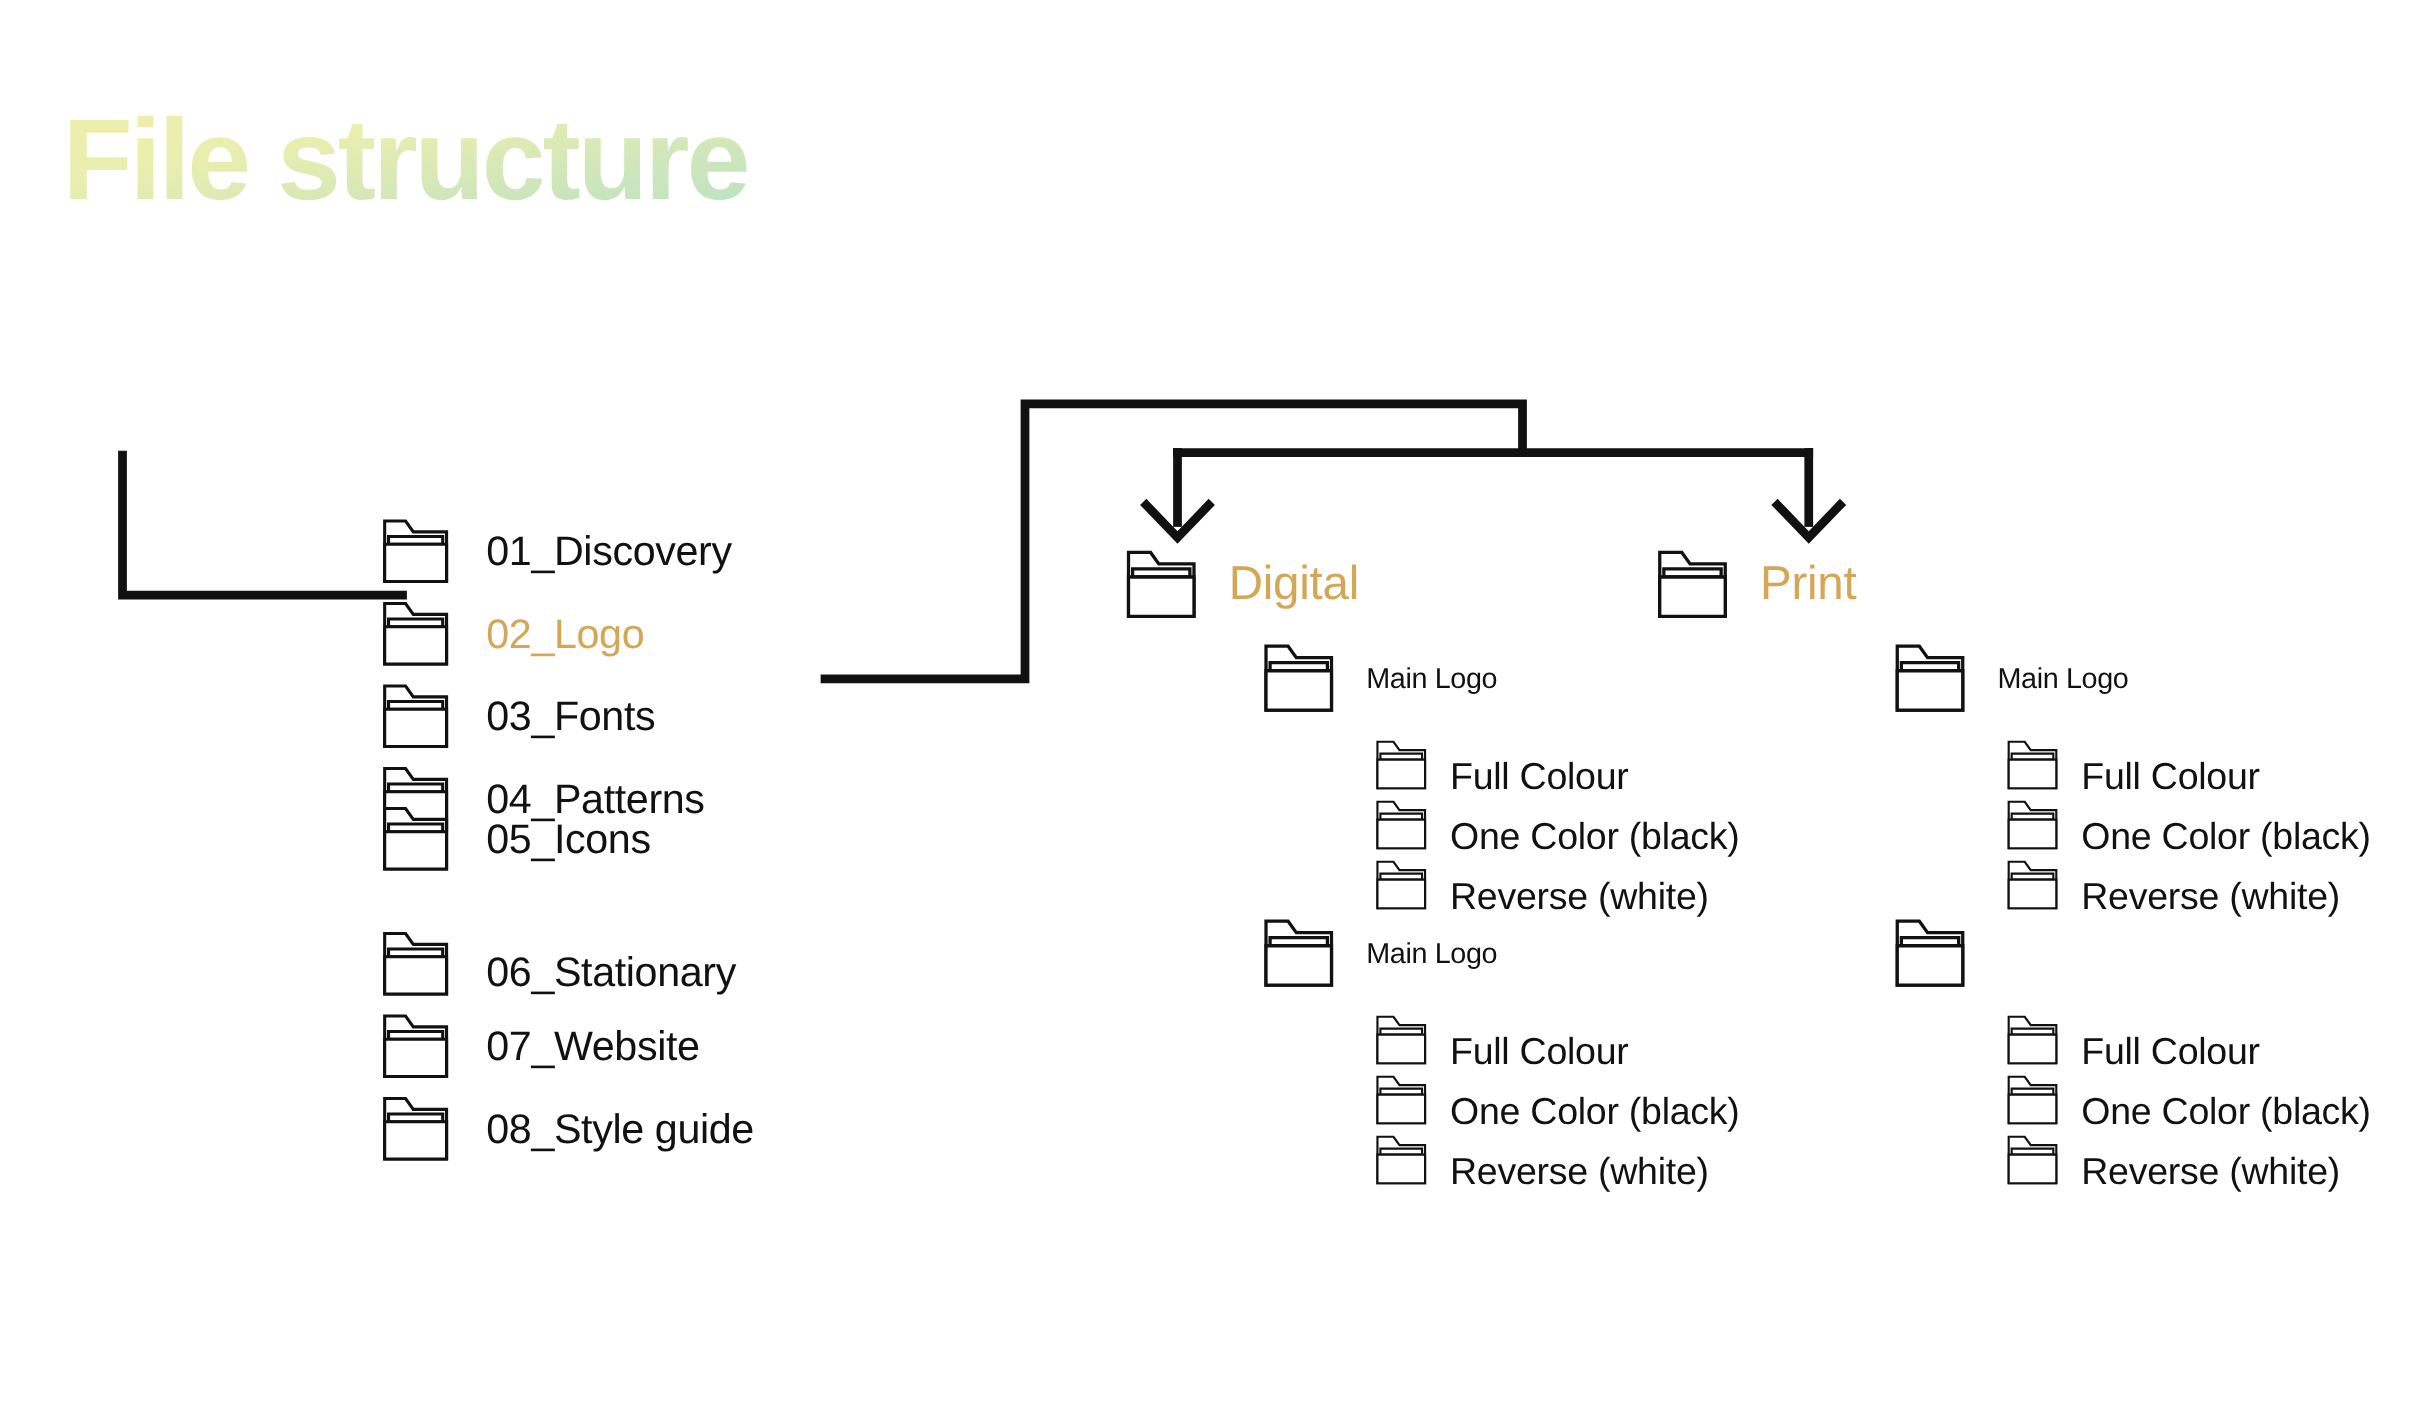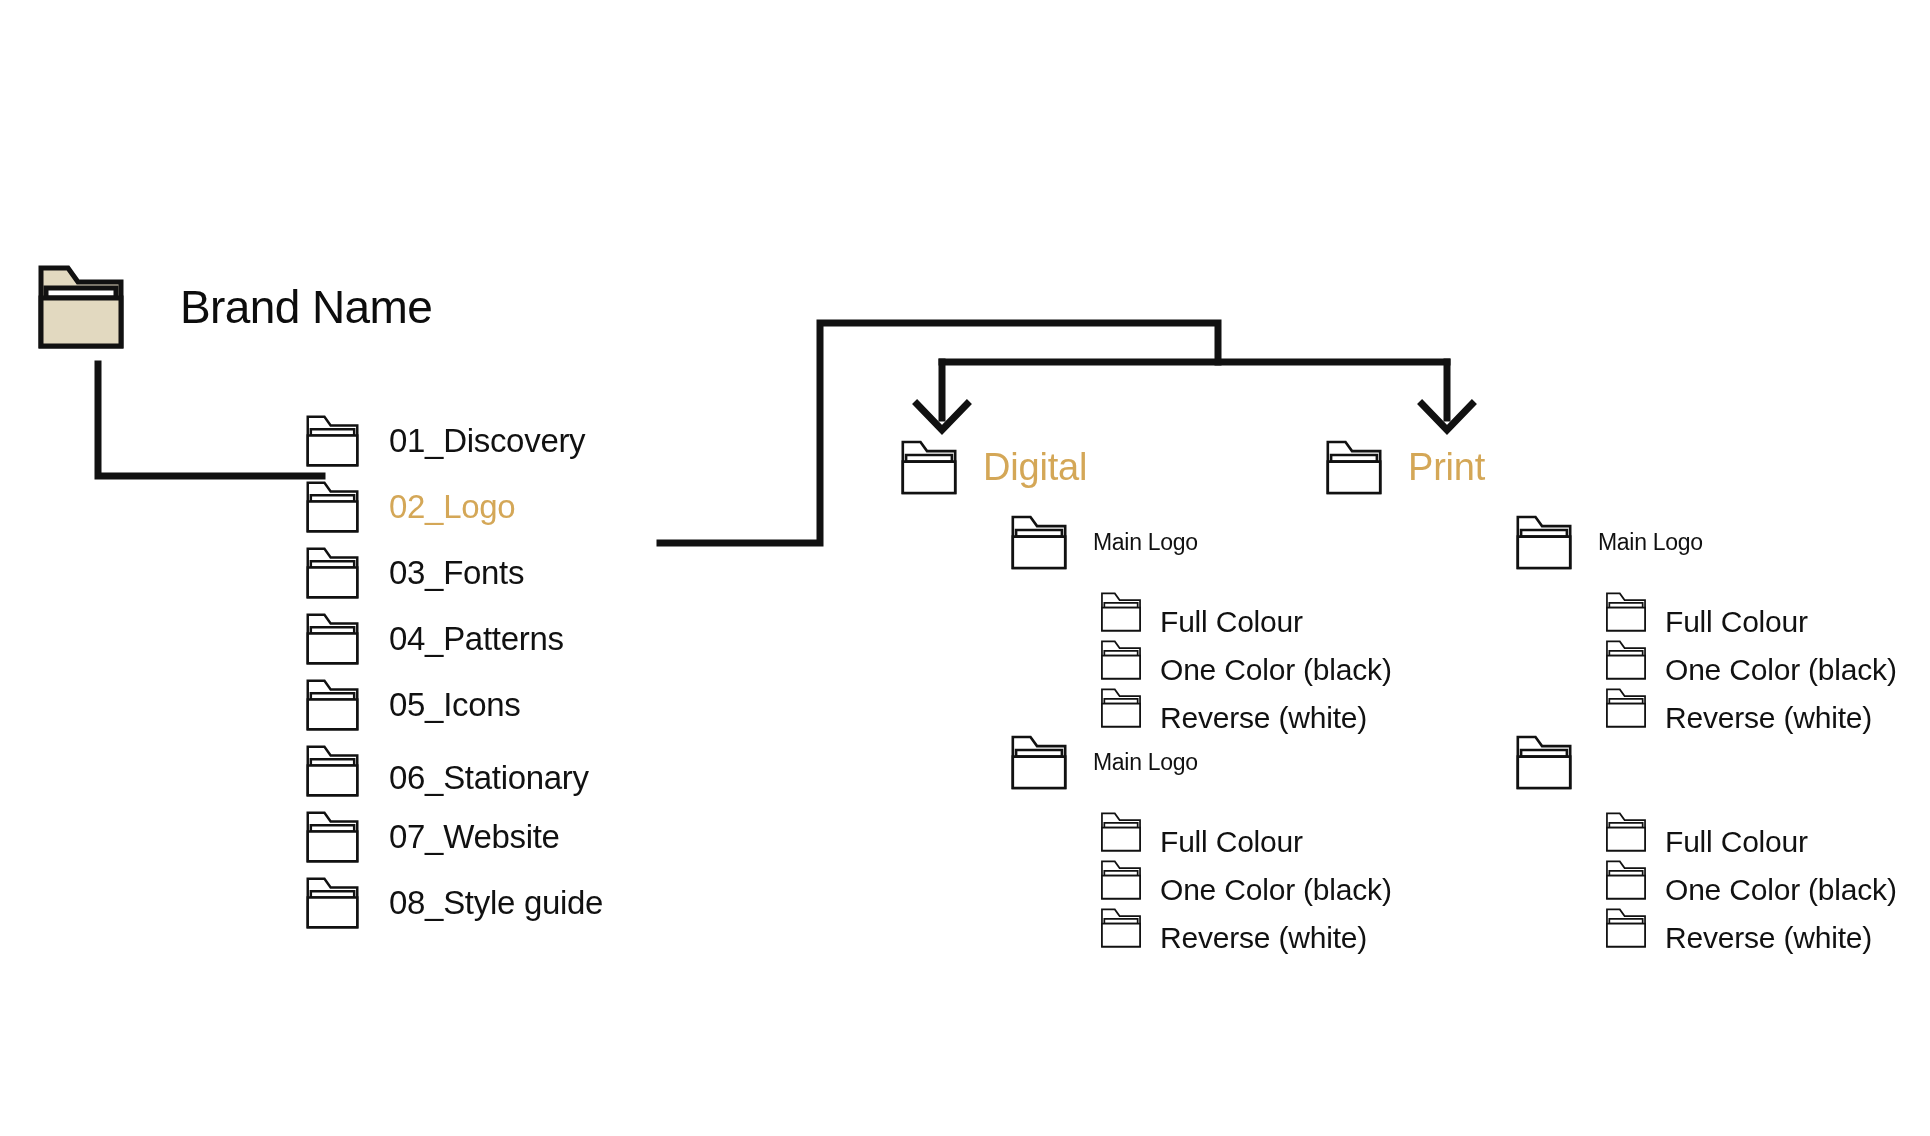--- a/index.html
+++ b/index.html
@@ -104,47 +104,40 @@
     margin-top: 20px;
   }
 
   .accent { color: #d4a757 !important; }
 </style>
 </head>
 <body>
 
 <div id="canvas">
 
+  <div id="page-title">File structure</div>
 
   <svg id="connectors" viewBox="0 0 1930 1136" width="1930" height="1136" xmlns="http://www.w3.org/2000/svg">
     <g fill="none" stroke="#111111" stroke-width="7" stroke-linecap="square" stroke-linejoin="miter">
 
       <path d="M 98 364 L 98 476 L 322 476"></path>
 
       <path d="M 660 543 L 820 543 L 820 323 L 1218 323 L 1218 362"></path>
 
       <path d="M 942 362 L 1447 362"></path>
 
       <path d="M 942 362 L 942 418"></path>
 
       <path d="M 1447 362 L 1447 418"></path>
     </g>
 
     <path d="M 917 404 L 942 430 L 967 404" fill="none" stroke="#111111" stroke-width="7" stroke-linecap="square"></path>
     <path d="M 1422 404 L 1447 430 L 1472 404" fill="none" stroke="#111111" stroke-width="7" stroke-linecap="square"></path>
   </svg>
 
-  <div class="node" id="root-node">
-    <svg class="ficon" width="86" height="84" viewBox="0 0 86 84" xmlns="http://www.w3.org/2000/svg">
-      <path d="M3 3 H30 L40 17 H83 V81 H3 Z" fill="#e2d9c0" stroke="#111" stroke-width="5" stroke-linejoin="miter"></path>
-      <path d="M8 23 H78 V33 H8 Z" fill="#ffffff" stroke="#111" stroke-width="5"></path>
-      <path d="M3 33 H83 V81 H3 Z" fill="#e2d9c0" stroke="#111" stroke-width="5"></path>
-    </svg>
-    <span class="flabel">Brand Name</span>
-  </div>
 
   <div id="level1-list">
       <div class="node lvl1" style="left: 305px; top: 415px;">
         <svg class="ficon" width="55" height="52" viewBox="0 0 86 84">
           <path d="M3 3 H30 L40 17 H83 V81 H3 Z" fill="#ffffff" stroke="#111111" stroke-width="4" stroke-linejoin="miter"></path>
           <path d="M8 23 H78 V33 H8 Z" fill="#ffffff" stroke="#111111" stroke-width="4" stroke-linejoin="miter"></path>
           <path d="M3 33 H83 V81 H3 Z" fill="#ffffff" stroke="#111111" stroke-width="4" stroke-linejoin="miter"></path>
         </svg>
         <span class="flabel">01_Discovery</span>
       </div>
@@ -165,21 +158,21 @@
         <span class="flabel">03_Fonts</span>
       </div>
       <div class="node lvl1" style="left: 305px; top: 613px;">
         <svg class="ficon" width="55" height="52" viewBox="0 0 86 84">
           <path d="M3 3 H30 L40 17 H83 V81 H3 Z" fill="#ffffff" stroke="#111111" stroke-width="4" stroke-linejoin="miter"></path>
           <path d="M8 23 H78 V33 H8 Z" fill="#ffffff" stroke="#111111" stroke-width="4" stroke-linejoin="miter"></path>
           <path d="M3 33 H83 V81 H3 Z" fill="#ffffff" stroke="#111111" stroke-width="4" stroke-linejoin="miter"></path>
         </svg>
         <span class="flabel">04_Patterns</span>
       </div>
-      <div class="node lvl1" style="left: 305px; top: 679px;">
+      <div class="node lvl1" style="left: 305px; top: 645px;">
         <svg class="ficon" width="55" height="52" viewBox="0 0 86 84">
           <path d="M3 3 H30 L40 17 H83 V81 H3 Z" fill="#ffffff" stroke="#111111" stroke-width="4" stroke-linejoin="miter"></path>
           <path d="M8 23 H78 V33 H8 Z" fill="#ffffff" stroke="#111111" stroke-width="4" stroke-linejoin="miter"></path>
           <path d="M3 33 H83 V81 H3 Z" fill="#ffffff" stroke="#111111" stroke-width="4" stroke-linejoin="miter"></path>
         </svg>
         <span class="flabel">05_Icons</span>
       </div>
       <div class="node lvl1" style="left: 305px; top: 745px; align-items: flex-end;">
         <svg class="ficon" width="55" height="52" viewBox="0 0 86 84">
           <path d="M3 3 H30 L40 17 H83 V81 H3 Z" fill="#ffffff" stroke="#111111" stroke-width="4" stroke-linejoin="miter"></path>

